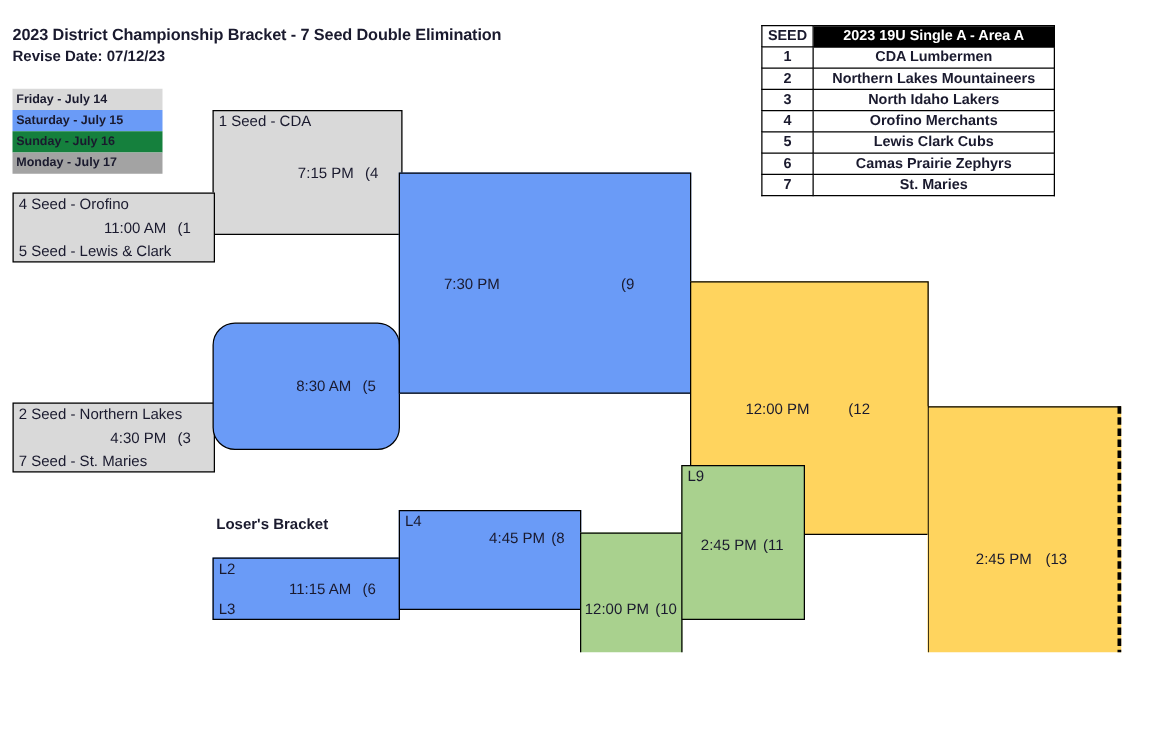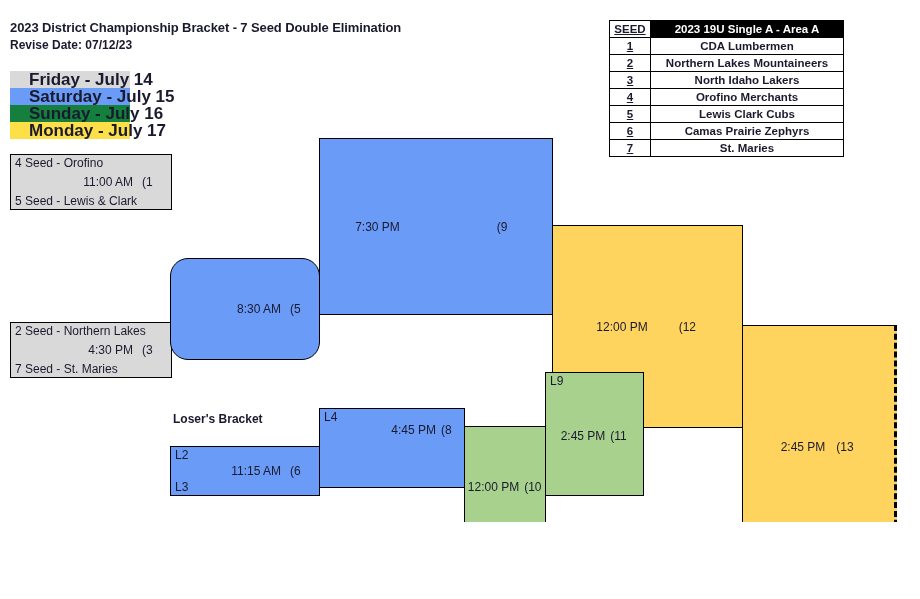--- a/index.html
+++ b/index.html
@@ -33,43 +33,43 @@
     font-size: 12px;
     font-weight: bold;
     white-space: nowrap;
   }
 
   
   .legend-row {
     left: 10px;
     width: 120px;
     height: 17px;
-    font-size: 17px;
+    font-size: 10px;
     font-weight: bold;
     line-height: 17px;
-    padding-left: 19px;
+    padding-left: 3px;
     white-space: nowrap;
   }
 
   
   .seed-table {
     left: 609px; top: 20px;
     border-collapse: collapse;
     font-size: 11.5px;
     font-weight: bold;
   }
   .seed-table td, .seed-table th {
     border: 1px solid #000;
     height: 16px;
     padding: 0 2px;
     text-align: center;
     font-weight: bold;
     font-size: 11.5px;
   }
-  .seed-table .c-seed { width: 36px; text-decoration: underline; }
+  .seed-table .c-seed { width: 36px; }
   .seed-table .c-team { width: 188px; }
   .seed-table thead th { background: #000; color: #fff; }
   .seed-table thead th.c-seed { background: #fff; color: #1a1a2e; }
 
   
   .box {
     border: 1px solid #000;
     font-size: 12px;
     color: #1a1a2e;
   }
@@ -135,21 +135,21 @@
 
   <div class="abs legend-row" style="top:71px; background:#d9d9d9;">
     <span>Friday - July 14</span>
   </div>
   <div class="abs legend-row" style="top:88px; background:#6a9bf7;">
     <span>Saturday - July 15</span>
   </div>
   <div class="abs legend-row" style="top:105px; background:#15803d;">
     <span>Sunday - July 16</span>
   </div>
-  <div class="abs legend-row" style="top:122px; background:#fde047;">
+  <div class="abs legend-row" style="top:122px; background:#a3a3a3;">
     <span>Monday - July 17</span>
   </div>
 
   <table class="abs seed-table">
     <thead>
       <tr>
         <th class="c-seed">SEED</th>
         <th class="c-team">2023 19U Single A - Area A</th>
       </tr>
     </thead>
@@ -178,20 +178,29 @@
         <td class="c-seed">6</td>
         <td class="c-team">Camas Prairie Zephyrs</td>
       </tr>
       <tr>
         <td class="c-seed">7</td>
         <td class="c-team">St. Maries</td>
       </tr>
     </tbody>
   </table>
 
+  <div class="abs box box-gray" style="left:170px; top:88px; width:152px; height:100px;">
+    <span class="tl">1 Seed - CDA</span>
+    <div class="mid">
+        <div class="mid-inner">
+      <span class="mid-time">7:15 PM</span>
+      <span class="mid-num">(4</span>
+    </div>
+      </div>
+  </div>
 
   <div class="abs box box-gray" style="left:10px; top:154px; width:162px; height:56px;">
     <span class="tl">4 Seed - Orofino</span>
     <div class="mid">
         <div class="mid-inner">
       <span class="mid-time">11:00 AM</span>
       <span class="mid-num">(1</span>
     </div>
       </div>
     <span class="bl">5 Seed - Lewis &amp; Clark</span>

